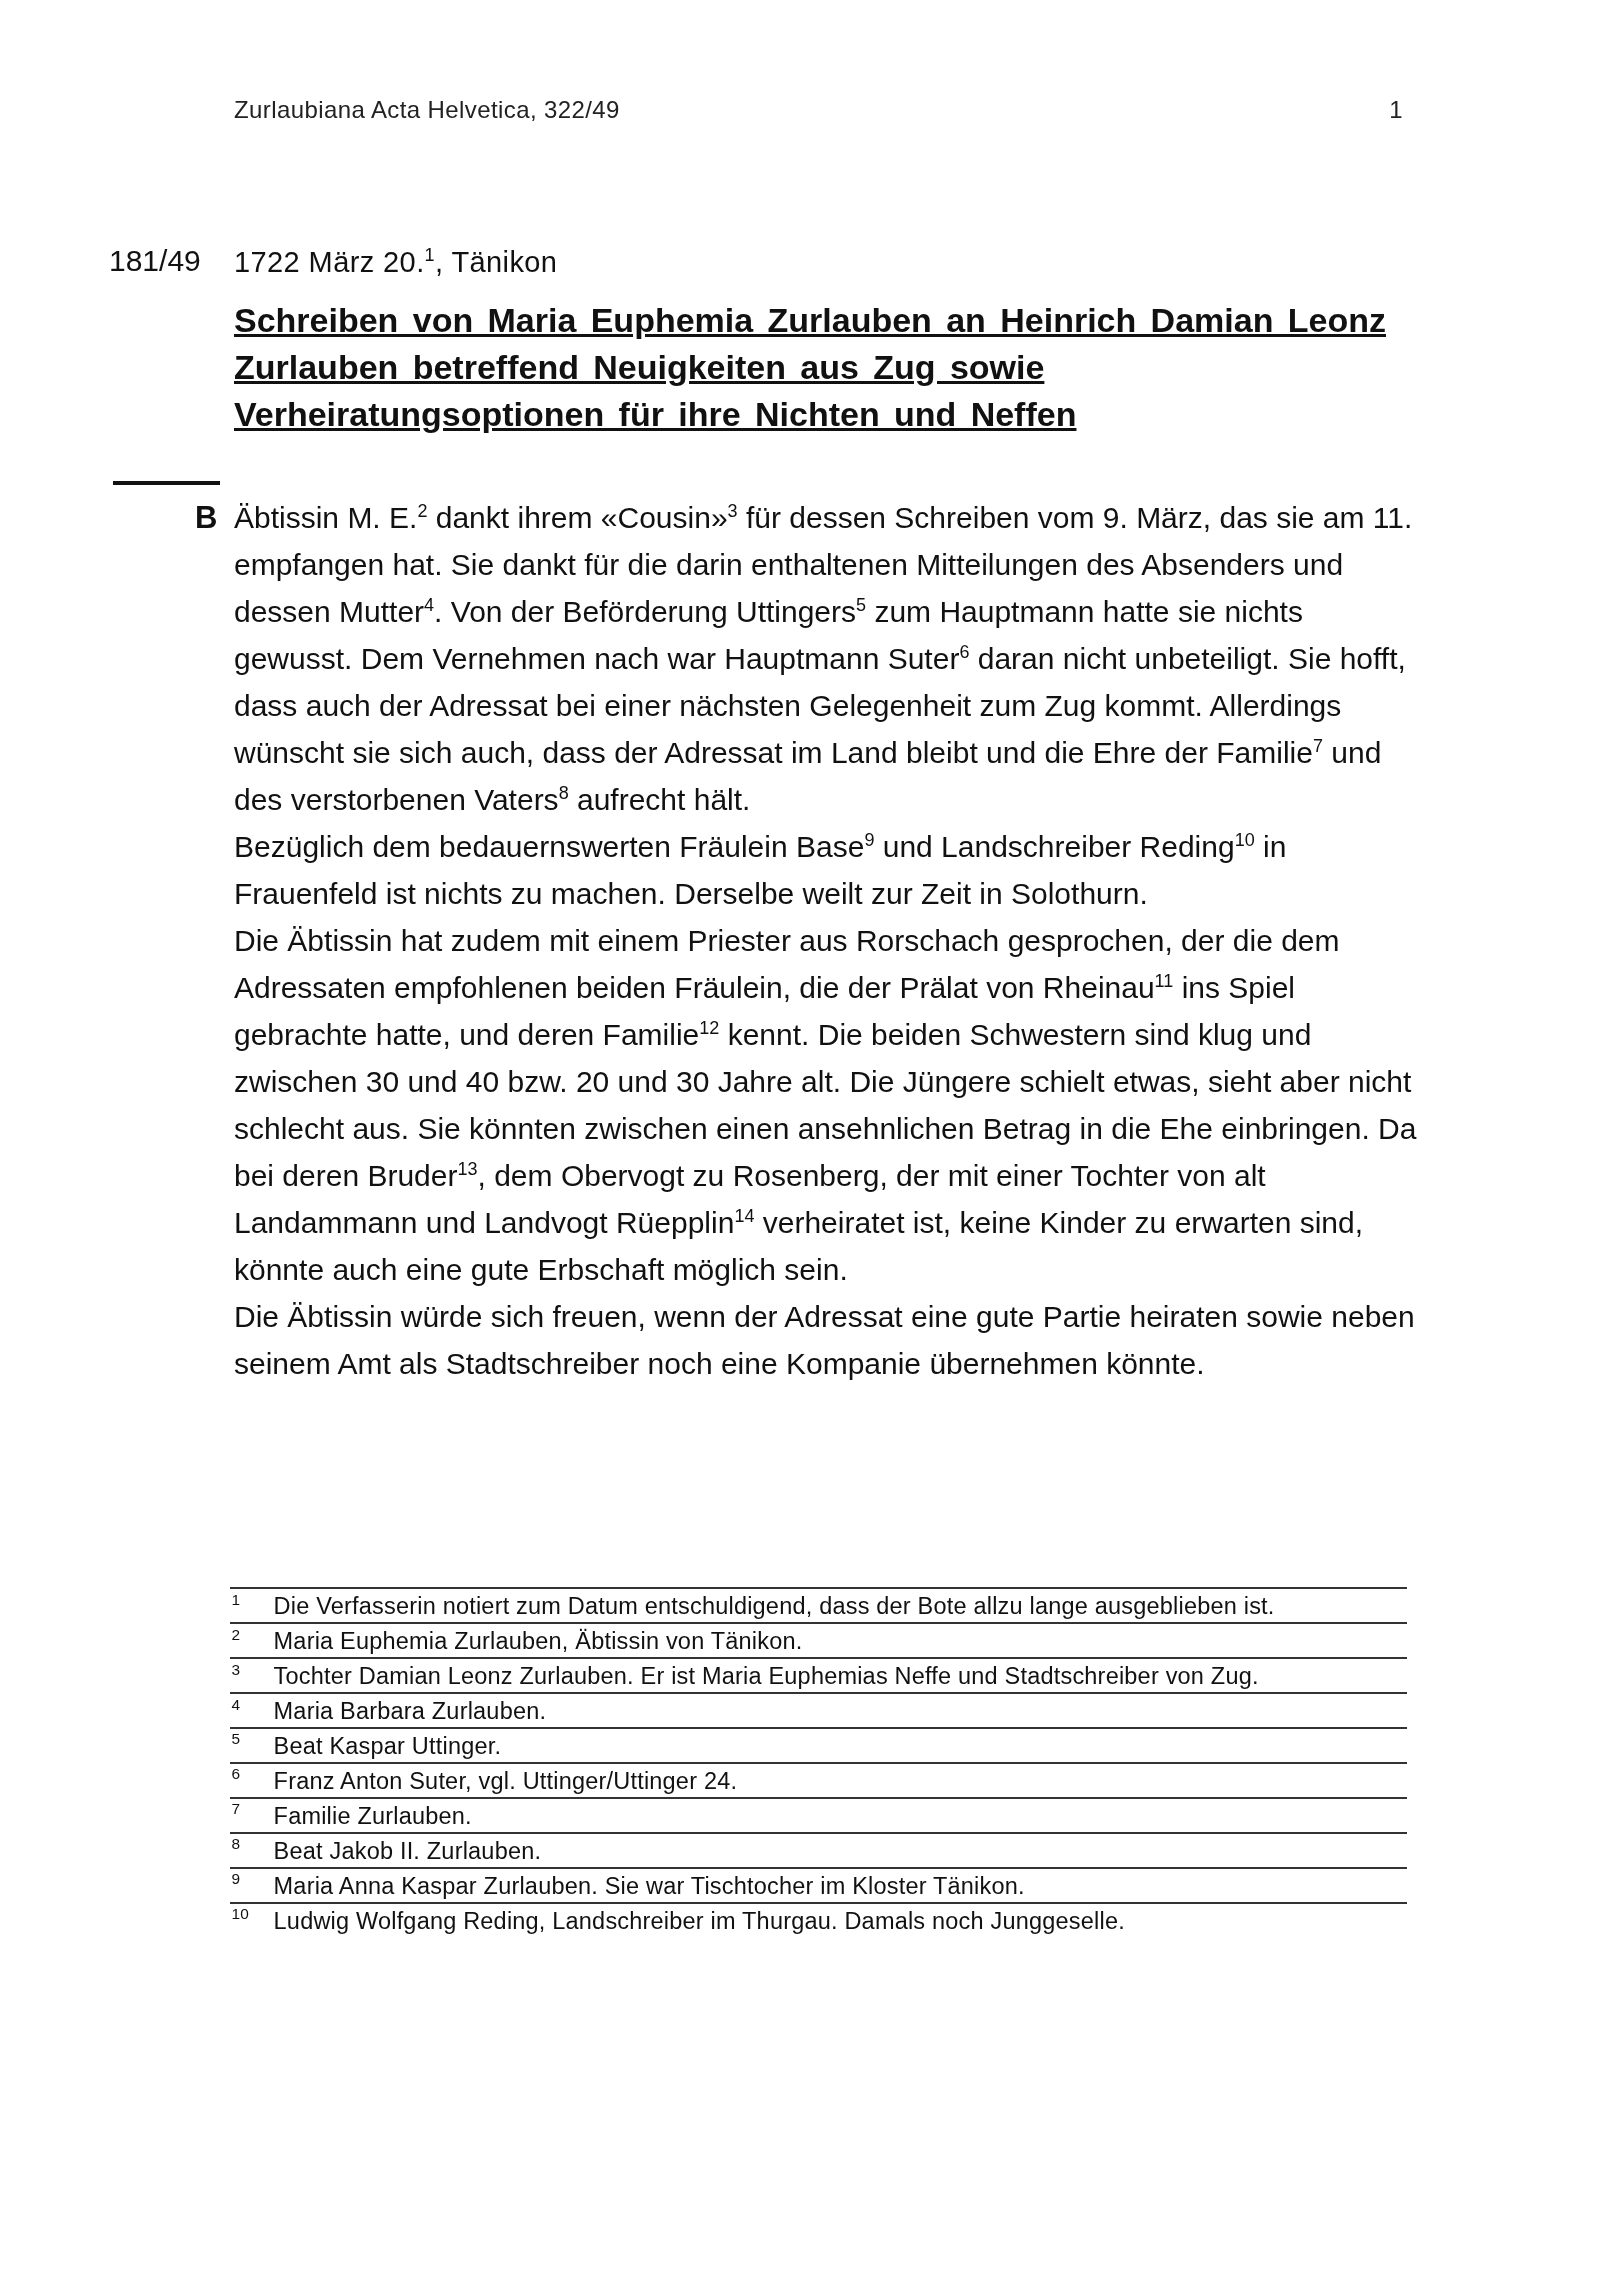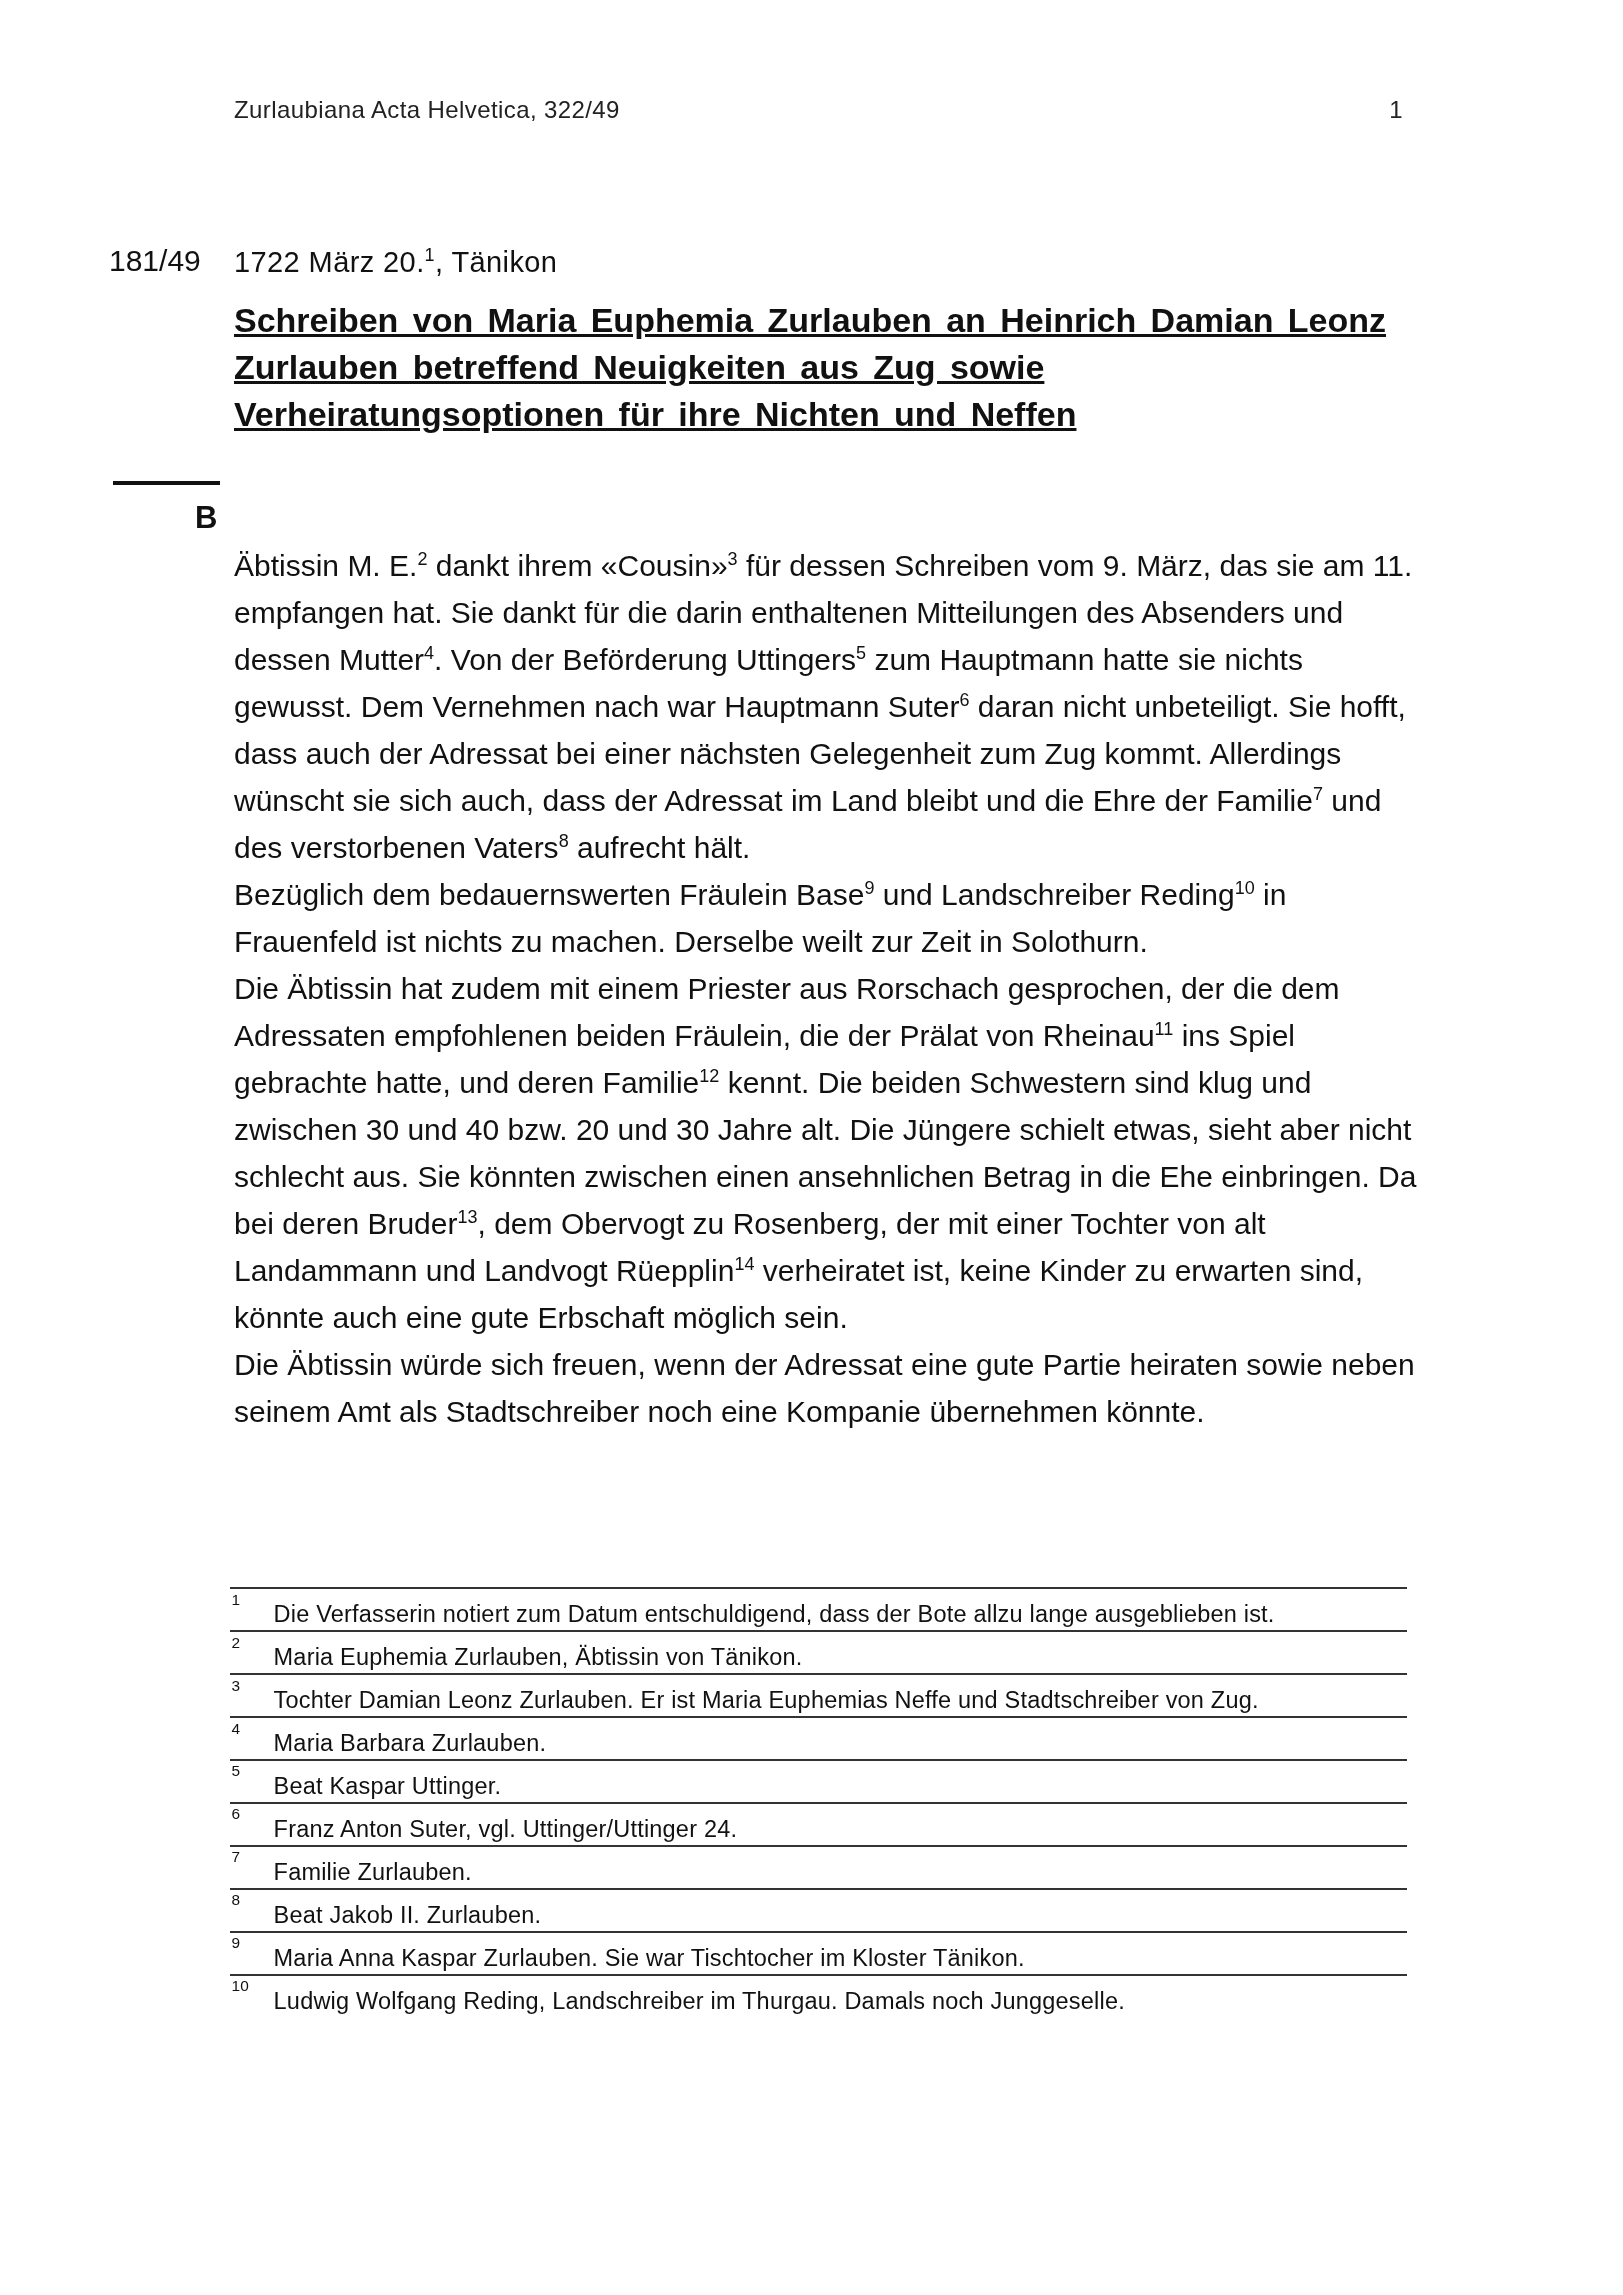--- a/index.html
+++ b/index.html
@@ -30,33 +30,33 @@
     .margin-rule {
       position: absolute; left: 113px; top: 481px; width: 107px; height: 4px;
       background: #111;
     }
     .section-marker {
       position: absolute; left: 195px; top: 500px;
       font-size: 31px; font-weight: bold; color: #111;
     }
     .summary {
       position: absolute; left: 234px; top: 494px; width: 1185px;
-      font-size: 30px; line-height: 47px; color: #111; margin-top: 48px;
+      font-size: 30px; line-height: 47px; color: #111;
     }
     .summary p { margin: 0; }
     .summary sup { font-size: 18px; line-height: 0; }
     .footnotes {
       position: absolute; left: 230px; top: 1587px; width: 1177px;
     }
     .fn {
       display: flex; border-top: 2.4px solid #333; padding: 1.6px 0 3.2px 0;
       font-size: 23.5px; line-height: 25px; color: #111; letter-spacing: 0.2px;
     }
     .fn .num { width: 42px; flex: none; font-size: 15.4px; line-height: 18px; padding-left: 1.6px; }
-    .fn .txt { flex: 1; padding-top: 3.2px; margin-top: 8px; }
+    .fn .txt { flex: 1; padding-top: 3.2px; }
   </style>
 </head>
 <body>
 
 <div class="running-head">
   <span>Zurlaubiana Acta Helvetica, 322/49</span>
   <span>1</span>
 </div>
 
 <div class="doc-number">181/49</div>

